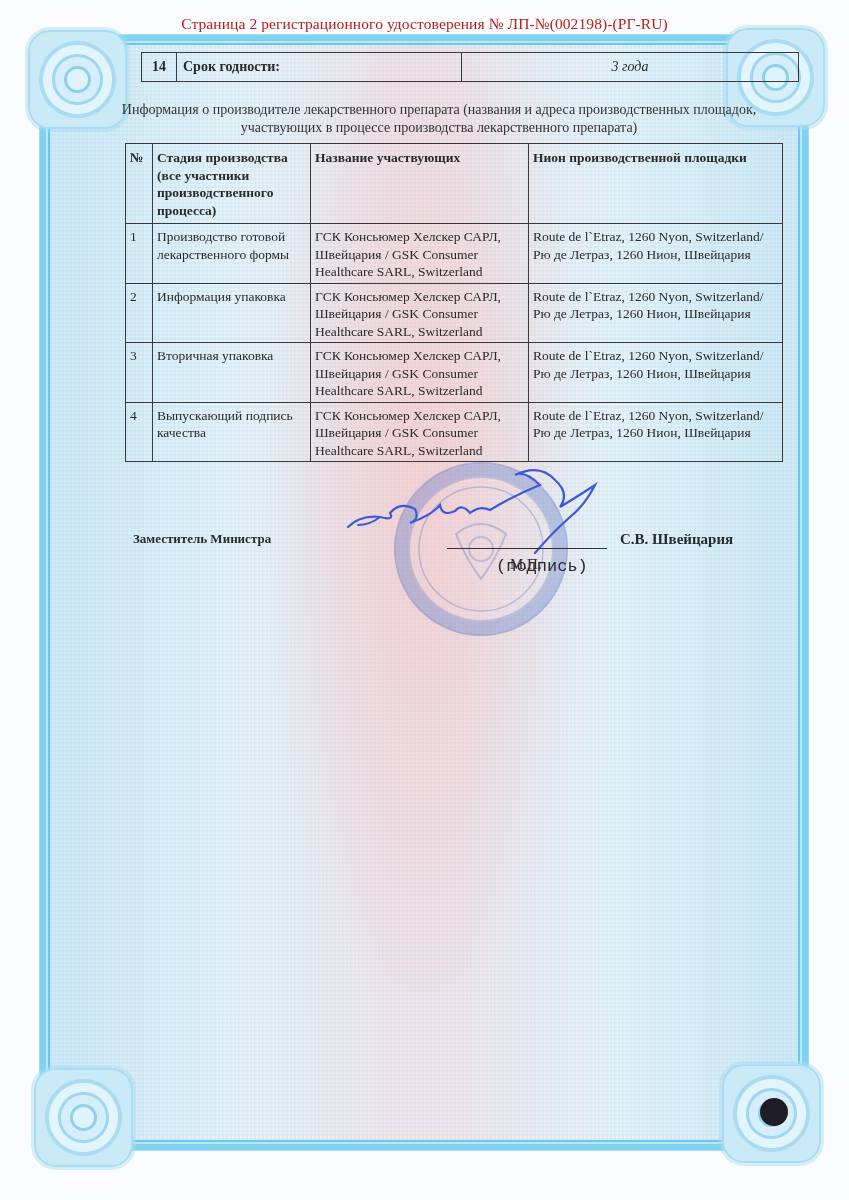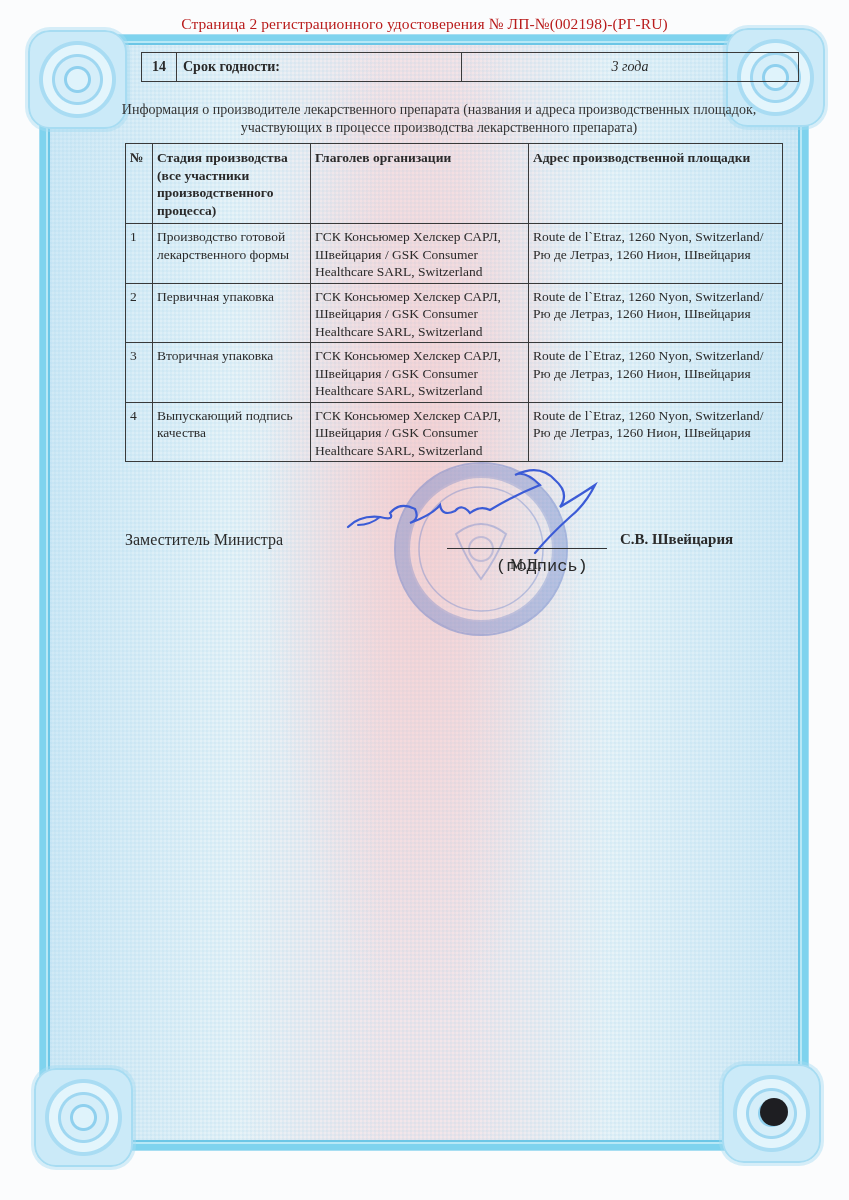--- a/index.html
+++ b/index.html
@@ -58,21 +58,21 @@
   .mfr th { text-align:left; font-weight:bold; padding:5px 5px 4px 4px; }
   .mfr td { padding:4px 5px 2px 4px; }
   .mfr .c0 { width:17px; }
   .mfr .c1 { width:148px;margin-top:42px; }
   .mfr .c2 { width:208px; }
   .mfr .c3 { width:auto; }
   .mfr tbody tr { height:58px; }
   .mfr thead tr { height:75px; }
 
   .sig-title {
-    position:absolute; left:125px; top:531px; font-weight:normal; font-size:16px;
+    position:absolute; left:133px; top:531px; font-weight:bold; font-size:13px;
   }
   .sig-line {
     position:absolute; left:447px; top:548px; width:160px; border-top:1.3px solid #333;
   }
   .sig-name {
     position:absolute; left:620px; top:531px; font-weight:bold; font-size:15px;
   }
   .sig-caption {
     position:absolute; left:496px; top:557px; font-size:17px;font-family:Liberation Mono, monospace;
   }
@@ -111,34 +111,34 @@
 </tbody>
   </table>
 
 <div class="info-text">Информация о производителе лекарственного препарата (названия и адреса производственных площадок, участвующих в процессе производства лекарственного препарата)</div>
 
 <table class="mfr">
   <thead>
     <tr>
       <th class="c0">№</th>
       <th class="c1">Стадия производства (все участники производственного процесса)</th>
-      <th class="c2">Глаголев организации</th>
-      <th class="c3">Адрес производственной площадки</th>
+      <th class="c2">Название участвующих</th>
+      <th class="c3">Нион производственной площадки</th>
     </tr>
   </thead>
   <tbody>
     <tr>
       <td>1</td>
       <td>Производство готовой лекарственного формы</td>
       <td>ГСК Консьюмер Хелскер САРЛ, Швейцария / GSK Consumer Healthcare SARL, Switzerland</td>
       <td>Route de l`Etraz, 1260 Nyon, Switzerland/Рю де Летраз, 1260 Нион, Швейцария</td>
     </tr>
     <tr>
       <td>2</td>
-      <td>Первичная упаковка</td>
+      <td>Информация упаковка</td>
       <td>ГСК Консьюмер Хелскер САРЛ, Швейцария / GSK Consumer Healthcare SARL, Switzerland</td>
       <td>Route de l`Etraz, 1260 Nyon, Switzerland/ Рю де Летраз, 1260 Нион, Швейцария</td>
     </tr>
     <tr>
       <td>3</td>
       <td>Вторичная упаковка</td>
       <td>ГСК Консьюмер Хелскер САРЛ, Швейцария / GSK Consumer Healthcare SARL, Switzerland</td>
       <td>Route de l`Etraz, 1260 Nyon, Switzerland/ Рю де Летраз, 1260 Нион, Швейцария</td>
     </tr>
     <tr>

